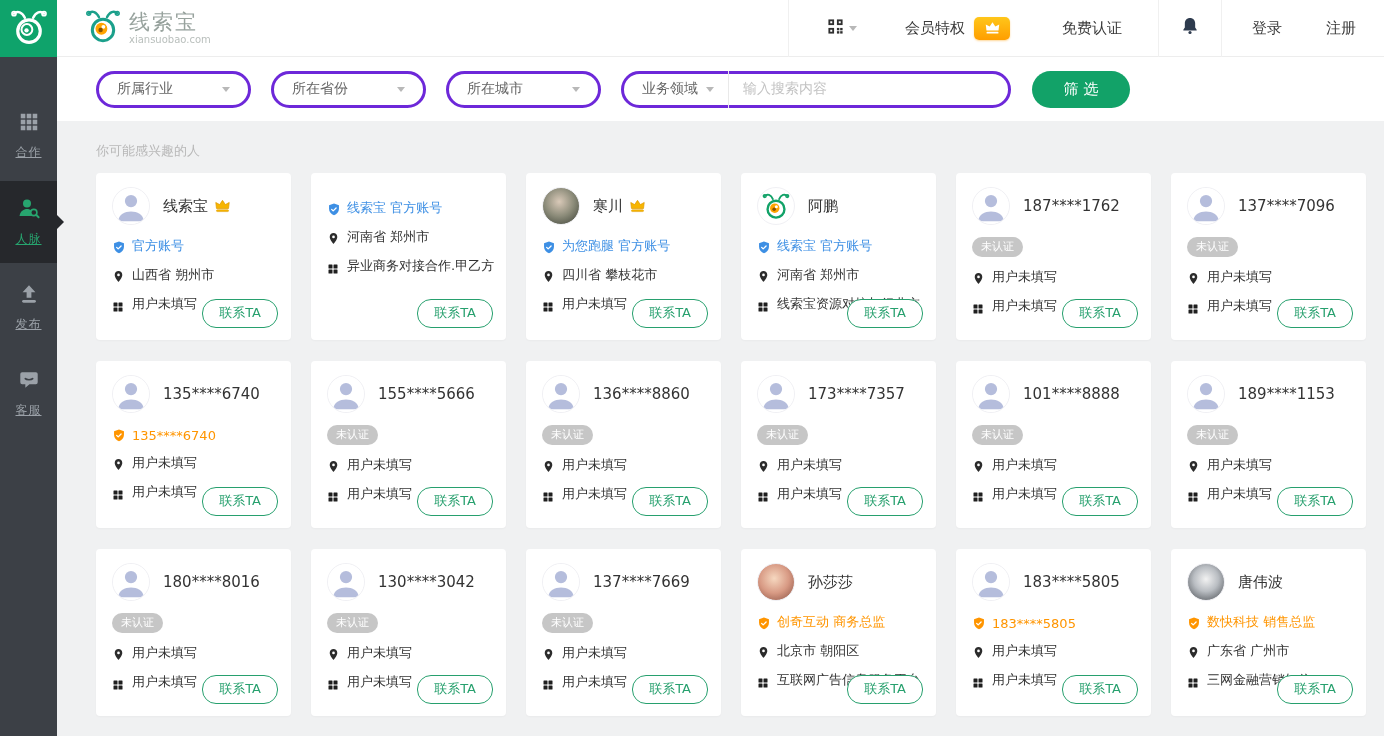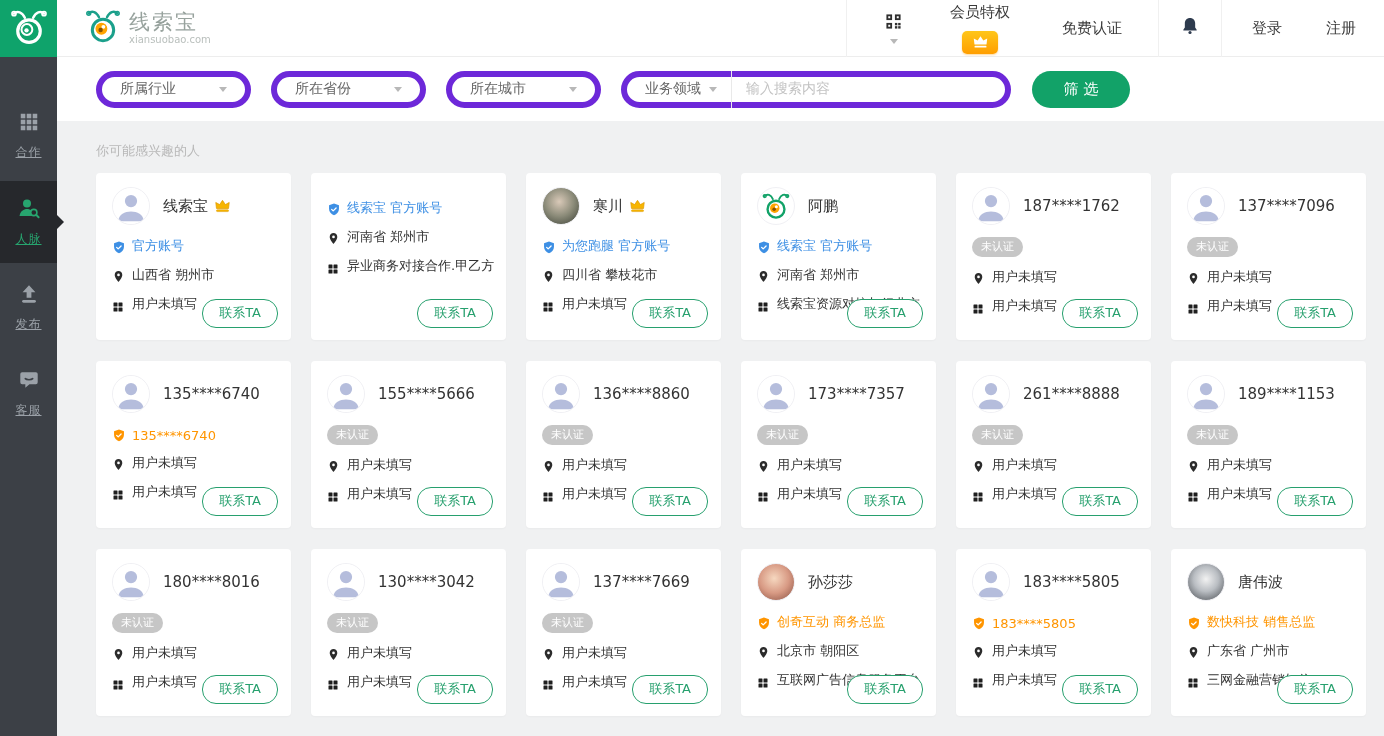--- a/index.html
+++ b/index.html
@@ -24,35 +24,35 @@
     border-left:8px solid #26282c; }
 
   
   .header { position:absolute; left:57px; top:0; width:1327px; height:57px; background:#fff;
     border-bottom:1px solid #ededed; display:flex; align-items:center; z-index:3; }
   .logo { display:flex; align-items:center; margin-left:27px; cursor:pointer; }
   .logo-text { margin-left:7px; display:flex; flex-direction:column; line-height:1; }
   .logo-name { font-size:21px; color:#97a29d; letter-spacing:2px; }
   .logo-domain { font-size:10px; color:#b9bfbc; margin-top:2px; }
   .header-right { margin-left:auto; display:flex; align-items:center; height:100%; }
-  .hdr-item { font-size:15px; color:#3a3a3a; cursor:pointer; display:flex; align-items:center;flex-direction:column; }
+  .hdr-item { font-size:15px; color:#3a3a3a; cursor:pointer; display:flex; align-items:center; }
   .hdr-divider { width:1px; height:57px; background:#f0f0f0; }
   .qr-wrap { display:flex; align-items:center; gap:5px; margin-right:48px; }
   .member-wrap { display:flex; align-items:center; gap:9px; margin-right:52px; }
   .crown-badge { width:36px; height:23px; border-radius:5px;
     background:linear-gradient(180deg,#ffc61a,#ff9e00); display:flex; align-items:center;
     justify-content:center; box-shadow:0 1px 2px rgba(255,158,0,.4); }
   .freecert { margin-right:36px; }
   .bell-wrap { width:62px; display:flex; align-items:center; justify-content:center; }
   .auth-wrap { display:flex; align-items:center; gap:44px; padding:0 28px 0 30px; }
 
   
   .filter-bar { position:absolute; left:57px; top:57px; width:1327px; height:64px;
     background:#fff; display:flex; align-items:center; padding-left:39px; }
-  .pill { height:37px; border:6px solid #6d28d9; border-radius:19px; background:#fff;
+  .pill { height:37px; border:3px solid #6d28d9; border-radius:19px; background:#fff;
     display:flex; align-items:center; }
   .select-pill { width:155px; justify-content:space-between; padding:0 18px; margin-right:20px;
     cursor:pointer; }
   .pill-label { font-size:14px; color:#666; }
   .caret { width:0; height:0; border-left:4.5px solid transparent;
     border-right:4.5px solid transparent; border-top:5px solid #b8b8b8; }
   .search-pill { width:390px; padding:0; margin-right:21px; }
   .bf-select { display:flex; align-items:center; gap:8px; padding:0 14px 0 18px; cursor:pointer; }
   .vline { width:1px; height:37px; background:#e9e9e9; }
   .search-input { border:none; outline:none; flex:1; height:33px; padding:0 14px;
@@ -637,21 +637,21 @@
         </div>
         <div class="card">
           <div class="card-head">
             <div class="avatar">
               <svg width="38" height="38" viewBox="0 0 40 40">
                 <circle cx="20" cy="20" r="20" fill="#ffffff"></circle>
                 <circle cx="20" cy="14.5" r="6.8" fill="#b5bddc"></circle>
                 <path d="M5.5 37c1.2-8 7.5-11 14.5-11s13.3 3 14.5 11z" fill="#b5bddc"></path>
               </svg>
             </div>
-            <span class="card-name">261****8888</span>
+            <span class="card-name">101****8888</span>
           </div>
           <div class="row status-row">
             <span class="unv-badge">未认证</span>
           </div>
           <div class="row">
             <span class="sicon">
               <svg width="13" height="15" viewBox="0 0 24 24">
                 <path fill="#2b2b2b" d="M12 2C8.1 2 5 5.1 5 9c0 5.2 7 13 7 13s7-7.8 7-13c0-3.9-3.1-7-7-7zm0 9.5A2.5 2.5 0 1 1 12 6.5a2.5 2.5 0 0 1 0 5z"></path>
               </svg>
             </span>

